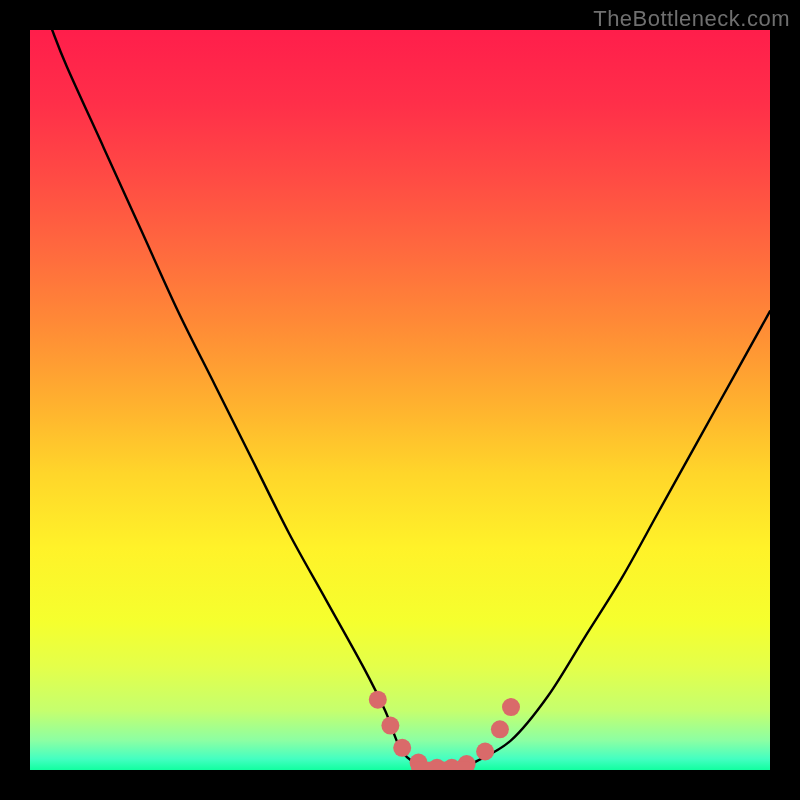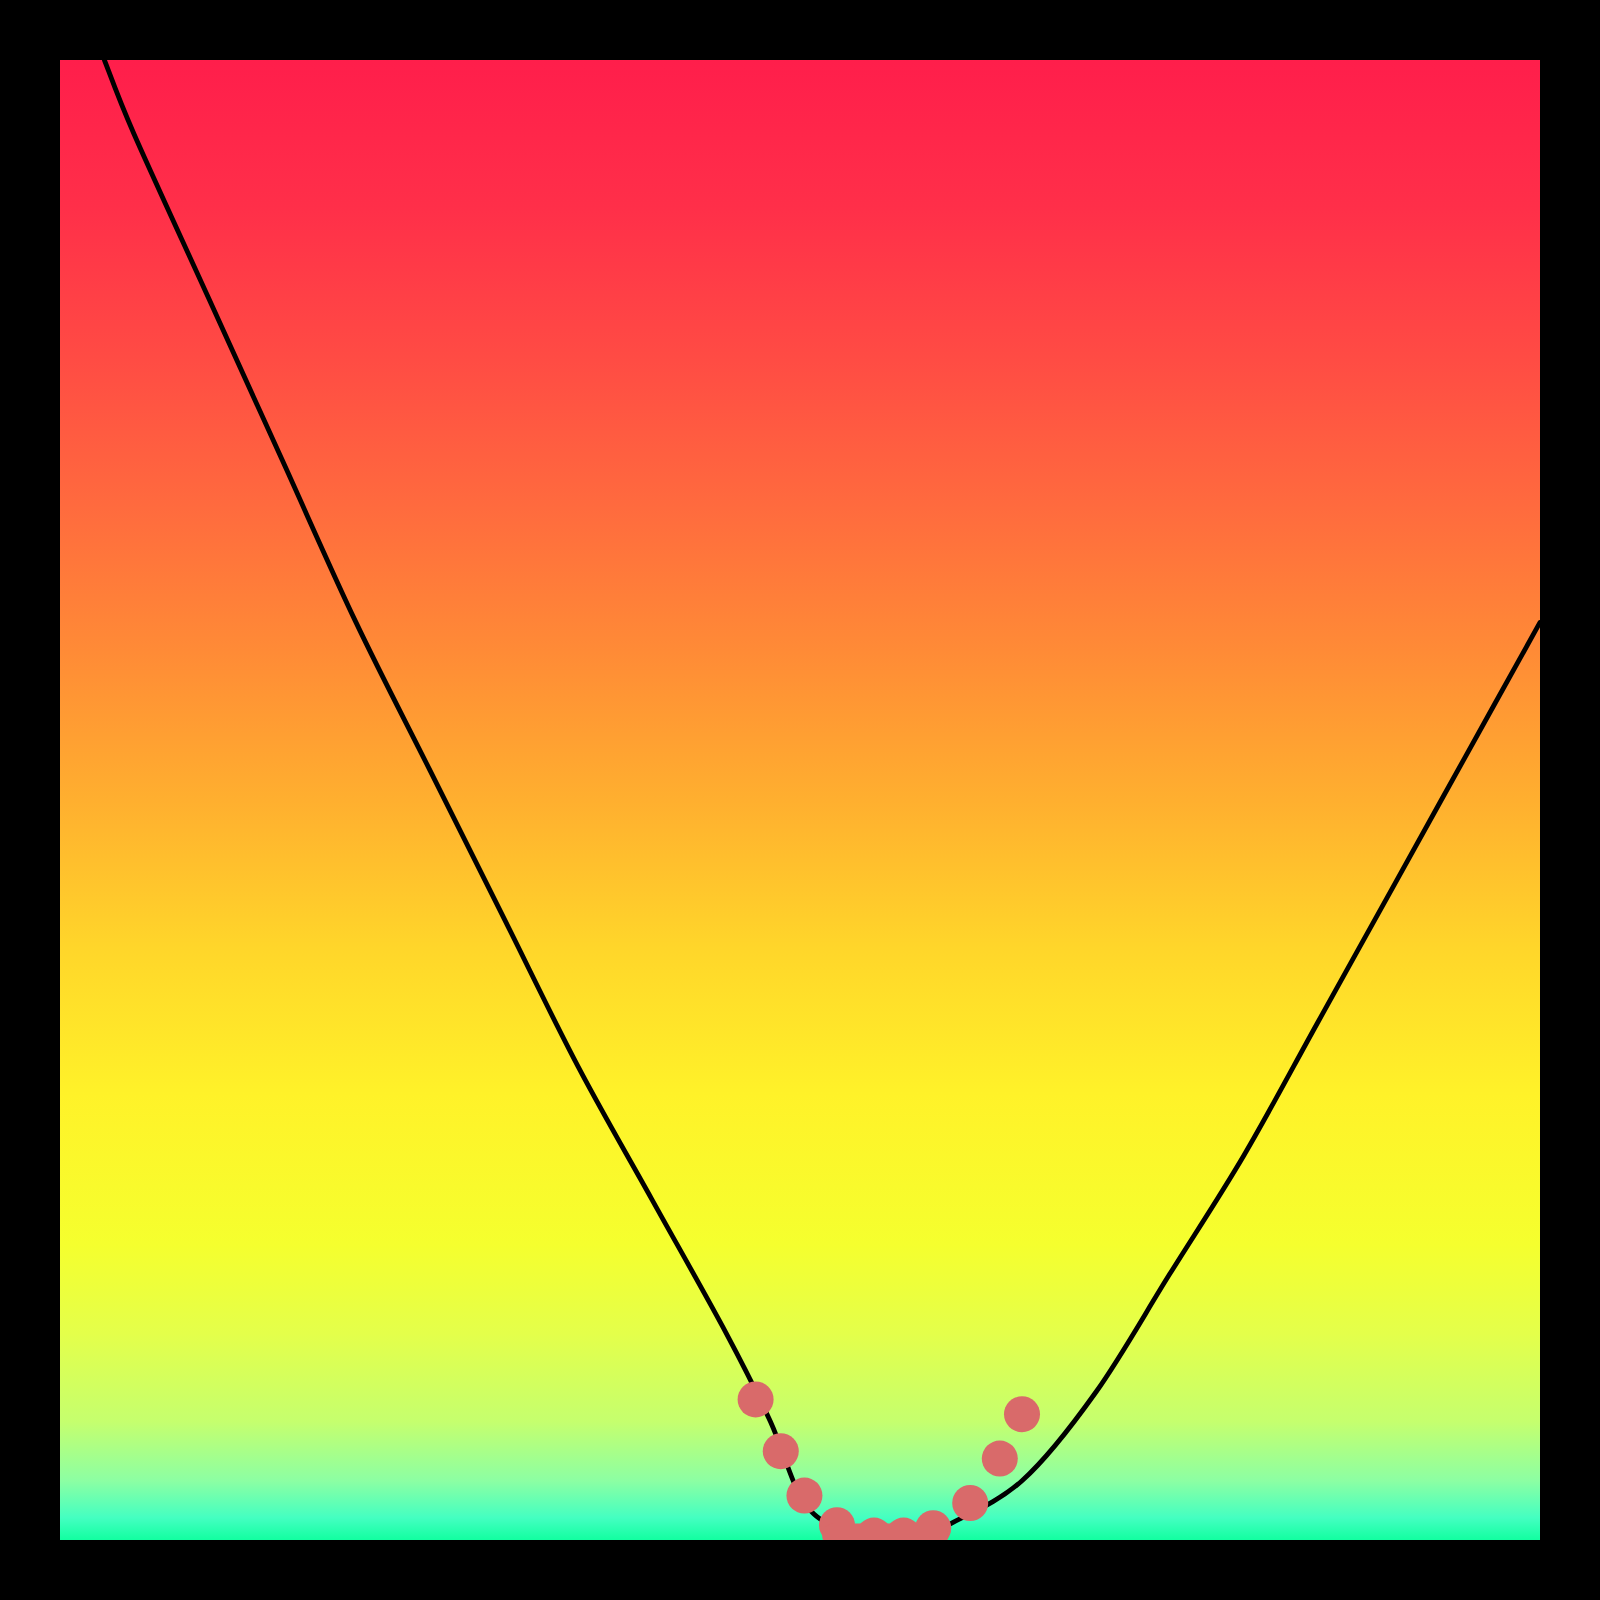--- a/index.html
+++ b/index.html
@@ -43,20 +43,21 @@
     font-size: 22px;
     font-weight: 500;
     letter-spacing: 0.5px;
   }
 </style>
 </head>
 <body>
 
 <div class="frame">
 
+  <div class="watermark">TheBottleneck.com</div>
 
   <div class="plot">
     <svg class="gradient-bg" viewBox="0 0 740 740" preserveAspectRatio="none">
       <defs>
         <linearGradient id="bg-grad" x1="0" y1="0" x2="0" y2="1">
             <stop offset="0%" stop-color="#ff1e4b"></stop>
             <stop offset="10%" stop-color="#ff2f49"></stop>
             <stop offset="20%" stop-color="#ff4b44"></stop>
             <stop offset="30%" stop-color="#ff6a3e"></stop>
             <stop offset="40%" stop-color="#ff8b36"></stop>

